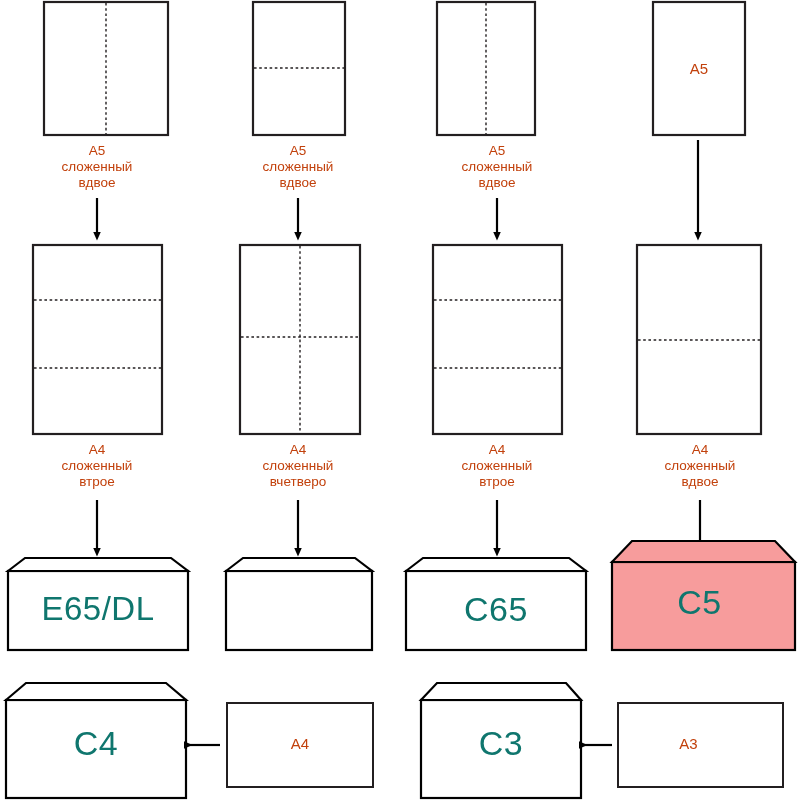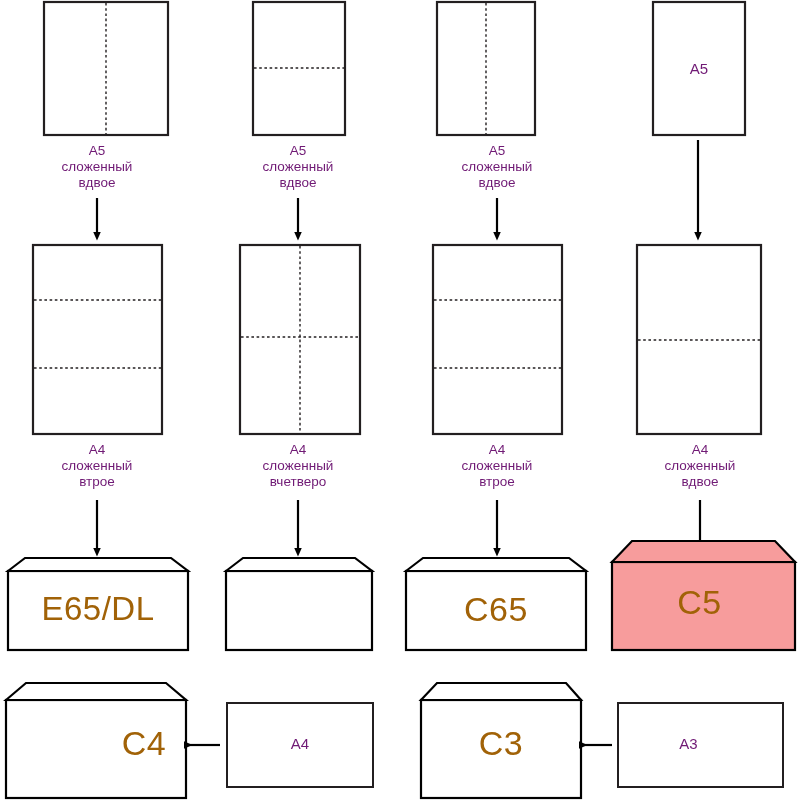--- a/index.html
+++ b/index.html
@@ -67,35 +67,35 @@
     stroke: #000000;
     stroke-width: 2.2;
     fill: none;
   }
   .arrow-head {
     fill: #000000;
   }
   .lbl {
     position: absolute;
     text-align: center;
-    color: #701a75;
+    color: #c2410c;
     font-family: "Liberation Sans", sans-serif;
     line-height: 1.18;
     white-space: pre-line;
     user-select: none;
   }
   .caption {
     font-size: 13.5px;
   }
   .sheet-name {
     font-size: 15px;
   }
   .env-name {
     font-size: 34px;
-    color: #a16207;
+    color: #0f766e;
     font-weight: 400;
     letter-spacing: 0.5px;
   }
   .env-name-wide {
     font-size: 33px;
   }
 </style>
 </head>
 <body>
 
@@ -220,18 +220,18 @@
 сложенный
 втрое</div>
   <div class="lbl caption" style="left:640px; top:442px; width:120px;">A4
 сложенный
 вдвое</div>
 
   <div class="lbl env-name env-name-wide" style="left:8px; top:590px; width:180px;">E65/DL</div>
   <div class="lbl env-name" style="left:406px; top:589px; width:180px;text-align:center;">C65</div>
   <div class="lbl env-name" style="left:612px; top:582px; width:175px;">C5</div>
 
-  <div class="lbl env-name" style="left:6px; top:723px; width:180px;padding-left:48px;">C4</div>
+  <div class="lbl env-name" style="left:6px; top:723px; width:180px;">C4</div>
   <div class="lbl sheet-name" style="left:227px; top:735px; width:146px;">A4</div>
   <div class="lbl env-name" style="left:421px; top:723px; width:160px;">C3</div>
   <div class="lbl sheet-name" style="left:618px; top:735px; width:141px;">A3</div>
 
 </div>
 
 </body></html>

